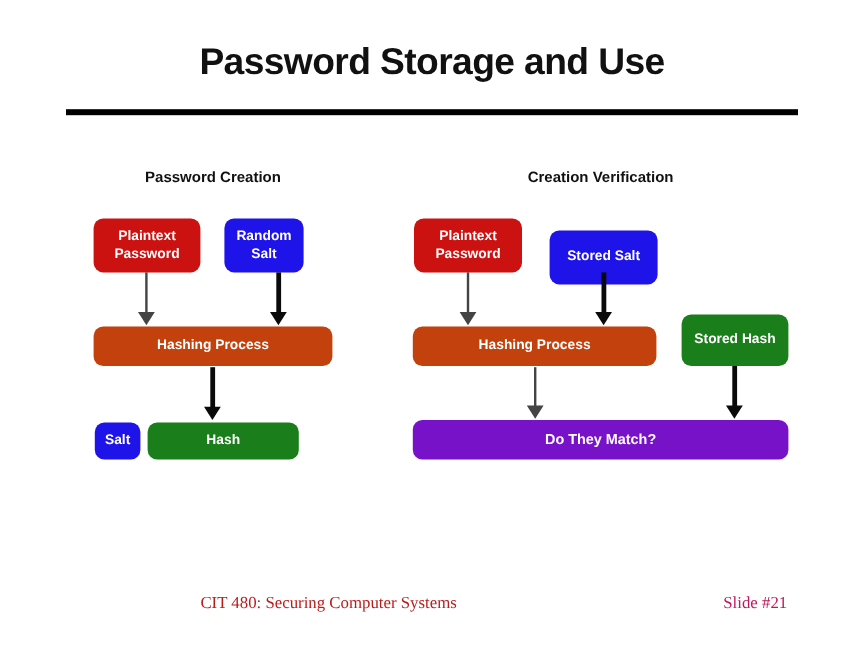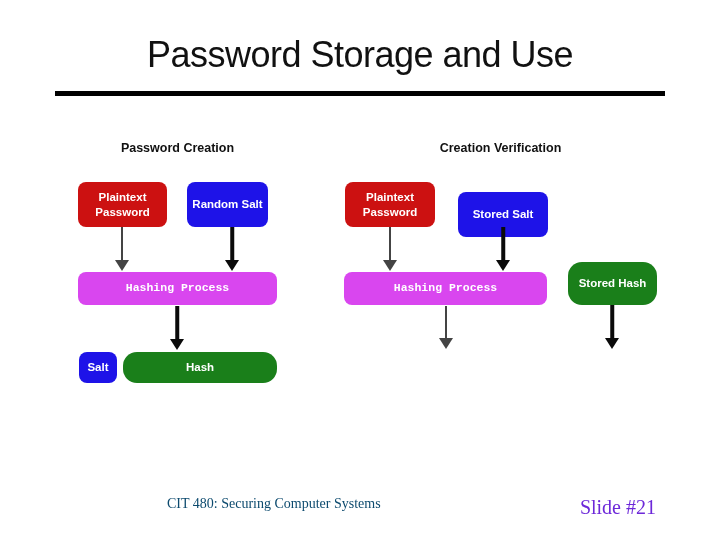--- a/index.html
+++ b/index.html
@@ -2,100 +2,103 @@
 <html><head>
 <meta charset="utf-8">
 <style>
   html,body{margin:0;padding:0;}
   body{
     width:720px;height:540px;position:relative;background:#ffffff;
     font-family:"Liberation Sans", sans-serif;overflow:hidden;
   }
   .slide-title{
     position:absolute;top:34px;left:0;width:720px;height:50px;
-    text-align:center;font-size:36px;font-weight:400;color:#111;
+    text-align:center;font-size:31px;font-weight:700;color:#111;
     letter-spacing:-0.5px;
   }
   .title-rule{
     position:absolute;left:55px;top:91px;width:610px;height:5px;background:#000;
   }
   .diagram{position:absolute;left:0;top:0;width:720px;height:540px;padding-left:28px;}
   .section-header{
     position:absolute;top:141px;width:161px;text-align:center;
     font-size:12.5px;font-weight:bold;color:#111;
   }
   .dbox{
     position:absolute;border-radius:8px;display:flex;align-items:center;
     justify-content:center;text-align:center;color:#fff;font-weight:bold;
     font-size:11.5px;line-height:1.3;padding:0 4px;box-sizing:border-box;
   }
   .red{background:#CC1111;}
   .blue{background:#1E13E8;}
-  .orange{background:#d946ef;font-family:Liberation Mono, monospace;}
-  .green{background:#1A7F1A;border-radius:14px;}
+  .orange{background:#c2410c;}
+  .green{background:#1A7F1A;}
   .purple{background:#7712C9;}
   .arrow{position:absolute;width:16px;}
   .arrow .shaft{
     position:absolute;left:50%;transform:translateX(-50%);
     top:0;bottom:9px;width:2px;background:#444;
   }
   .arrow .head{
     position:absolute;left:50%;transform:translateX(-50%);bottom:0;
     width:0;height:0;border-left:7px solid transparent;
     border-right:7px solid transparent;border-top:11px solid #444;
   }
   .arrow.thick .shaft{width:3.5px;background:#0a0a0a;}
   .arrow.thick .head{border-top-color:#0a0a0a;}
   .footer-left{
     position:absolute;left:167px;top:496px;
-    font-family:"Liberation Serif", serif;font-size:14px;color:#0c4a6e;
+    font-family:"Liberation Serif", serif;font-size:14px;color:#b91c1c;
   }
   .footer-right{
     position:absolute;right:64px;top:496px;
-    font-family:"Liberation Serif", serif;font-size:20px;color:#6d28d9;
+    font-family:"Liberation Serif", serif;font-size:14px;color:#be185d;
   }
 </style>
 </head>
 <body>
 
 <div class="slide-title">Password Storage and Use</div>
 <div class="title-rule"></div>
 
 <div class="diagram">
 
   <div class="section-header" style="left:97px;">Password Creation</div>
   <div class="section-header" style="left:420px;">Creation Verification</div>
 
   <div class="dbox red" style="left:78px;top:182px;width:89px;height:45px;">
     <span>Plaintext Password</span>
   </div>
-  <div class="dbox blue" style="left:187px;top:182px;width:81px;height:45px;">
+  <div class="dbox blue" style="left:187px;top:182px;width:66px;height:45px;">
     <span>Random Salt</span>
   </div>
   <div class="dbox orange" style="left:78px;top:272px;width:199px;height:33px;">
     <span>Hashing Process</span>
   </div>
   <div class="dbox blue" style="left:79px;top:352px;width:38px;height:31px;">
     <span>Salt</span>
   </div>
-  <div class="dbox green" style="left:123px;top:352px;width:154px;height:31px;">
+  <div class="dbox green" style="left:123px;top:352px;width:126px;height:31px;">
     <span>Hash</span>
   </div>
 
   <div class="dbox red" style="left:345px;top:182px;width:90px;height:45px;">
     <span>Plaintext Password</span>
   </div>
   <div class="dbox blue" style="left:458px;top:192px;width:90px;height:45px;">
     <span>Stored Salt</span>
   </div>
   <div class="dbox orange" style="left:344px;top:272px;width:203px;height:33px;">
     <span>Hashing Process</span>
   </div>
   <div class="dbox green" style="left:568px;top:262px;width:89px;height:43px;">
     <span>Stored Hash</span>
+  </div>
+  <div class="dbox purple" style="left:344px;top:350px;width:313px;height:33px;font-size:12px;">
+    <span>Do They Match?</span>
   </div>
 
   <div class="arrow" style="left:114px;top:227px;height:44px;">
     <div class="shaft"></div>
     <div class="head"></div>
   </div>
   <div class="arrow thick" style="left:224px;top:227px;height:44px;">
     <div class="shaft"></div>
     <div class="head"></div>
   </div>

